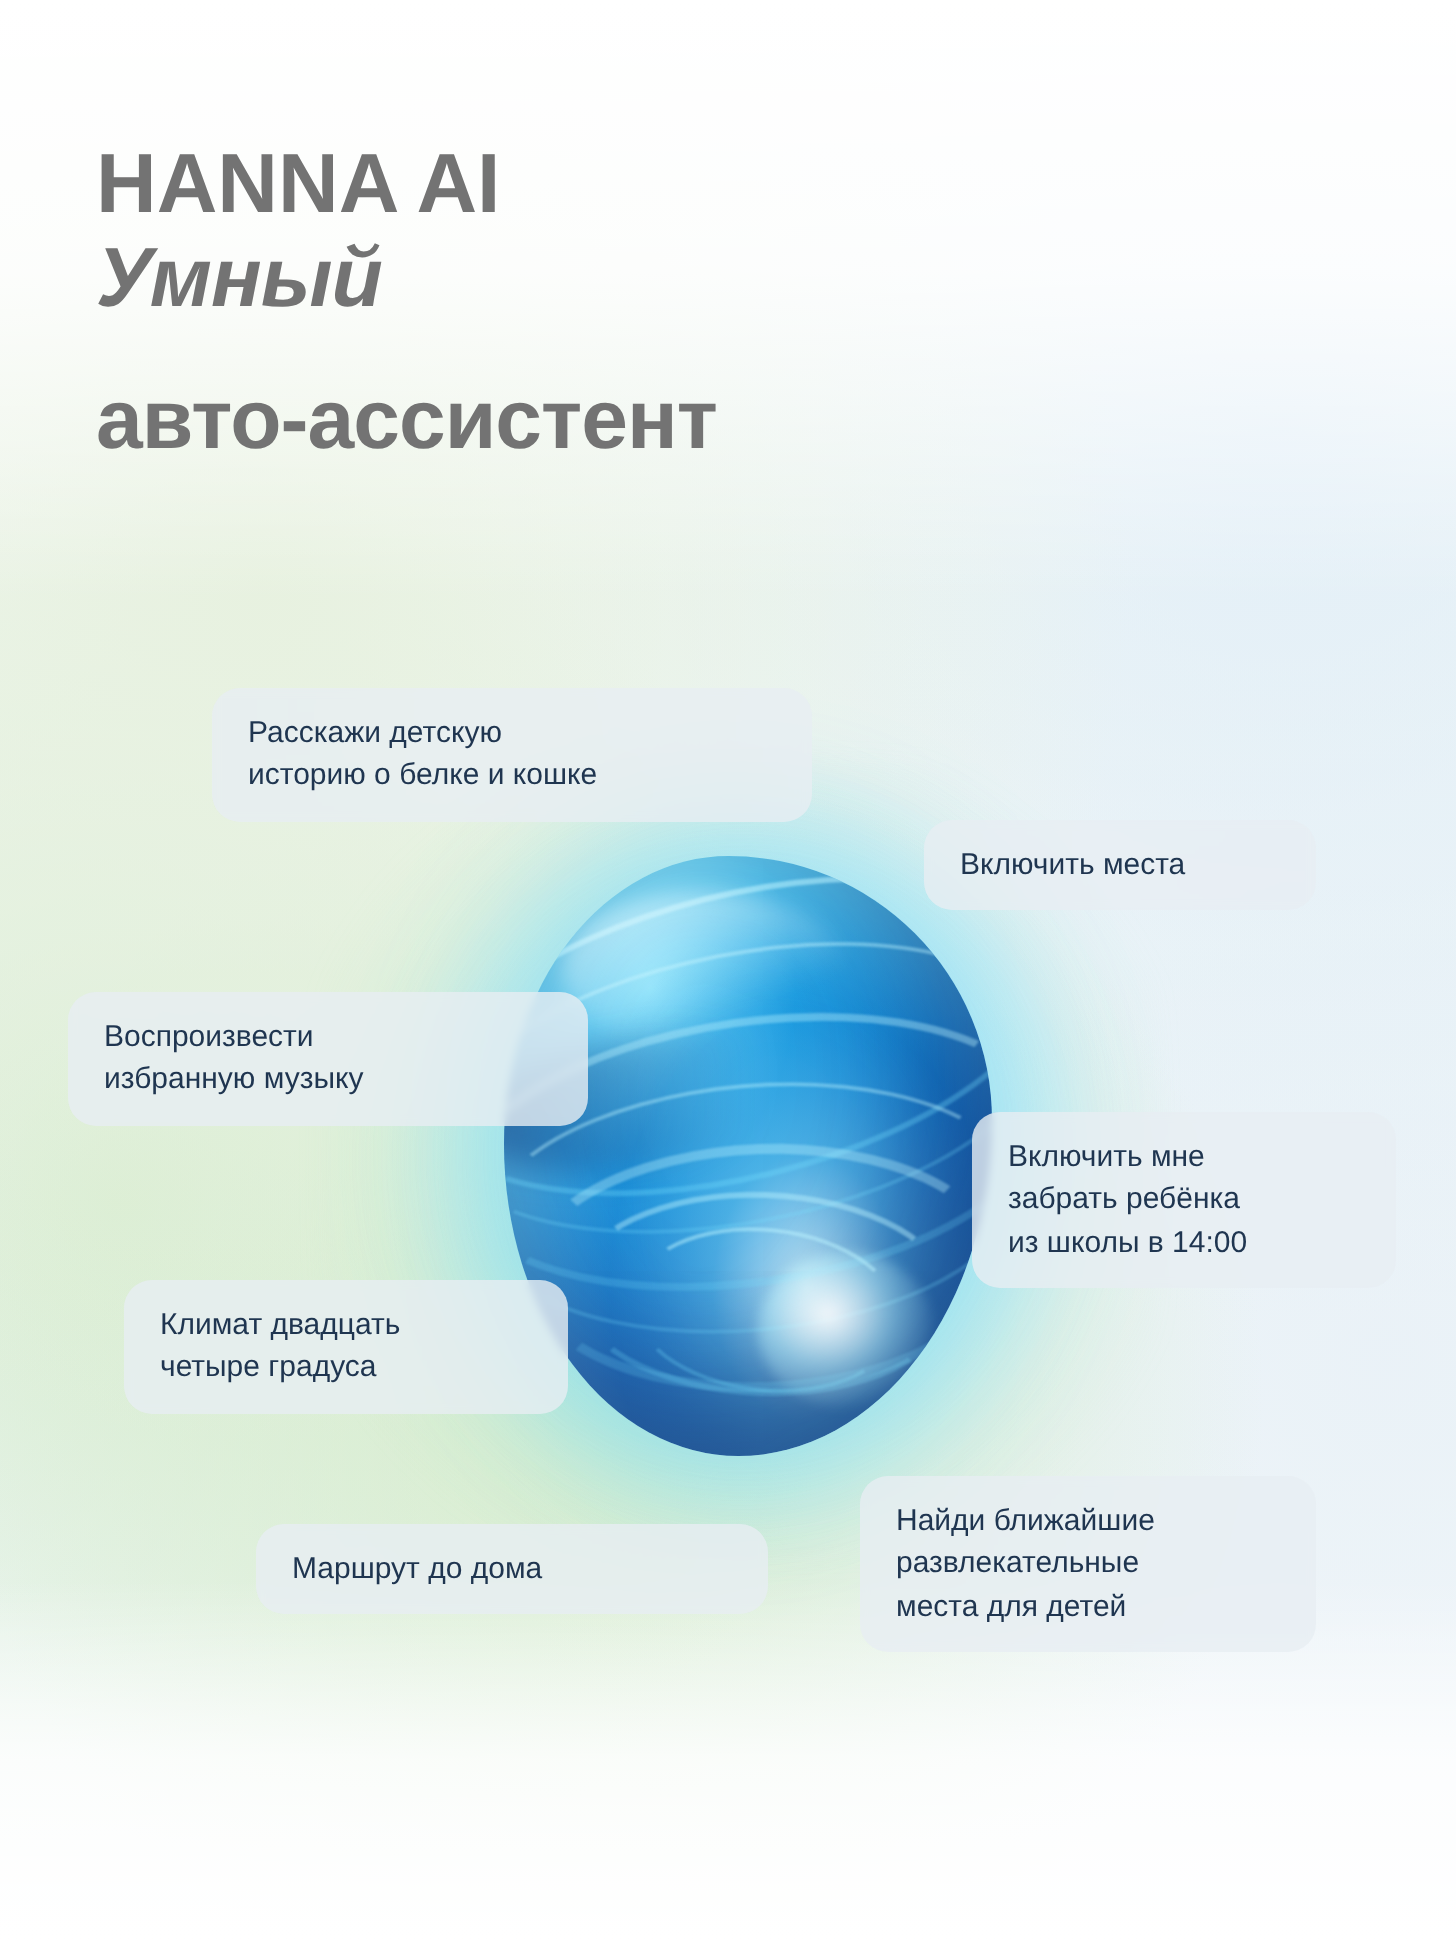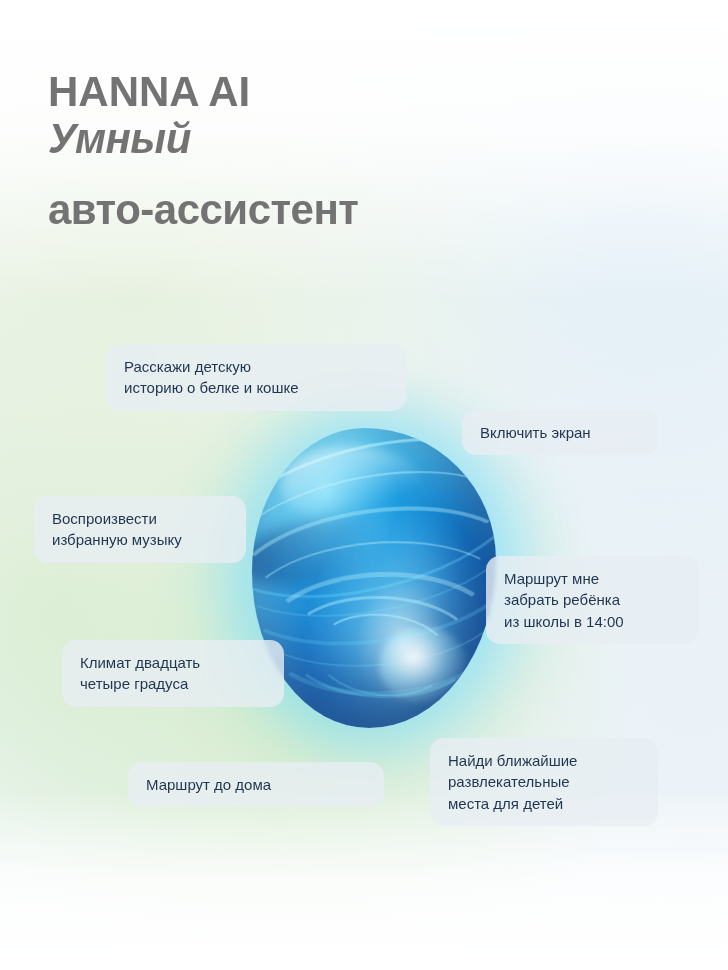--- a/index.html
+++ b/index.html
@@ -158,21 +158,21 @@
     font-size: 15px;
     line-height: 1.42;
     padding: 12px 18px;
     backdrop-filter: blur(2px);
     box-sizing: border-box;
   }
   .bubble div { white-space: nowrap; }
 
   #b-story   { left: 106px; top: 344px; width: 300px; }
   #b-screen  { left: 462px; top: 410px; width: 196px; }
-  #b-music   { left: 34px;  top: 496px; width: 212px; }
+  #b-music   { left: 34px;  top: 496px; width: 260px; }
   #b-remind  { left: 486px; top: 556px; width: 212px; }
   #b-climate { left: 62px;  top: 640px; width: 222px; }
   #b-route   { left: 128px; top: 762px; width: 256px; }
   #b-places  { left: 430px; top: 738px; width: 228px; }
 </style>
 </head>
 <body>
 
 <div class="poster">
 
@@ -202,30 +202,30 @@
       <div class="orb-gloss"></div>
     </div>
   </div>
 
   <div class="bubble" id="b-story">
     <div>Расскажи детскую</div>
     <div>историю о белке и кошке</div>
   </div>
 
   <div class="bubble" id="b-screen">
-    <div>Включить экран</div>
+    <div>Включить места</div>
   </div>
 
   <div class="bubble" id="b-music">
     <div>Воспроизвести</div>
     <div>избранную музыку</div>
   </div>
 
   <div class="bubble" id="b-remind">
-    <div>Маршрут мне</div>
+    <div>Включить мне</div>
     <div>забрать ребёнка</div>
     <div>из школы в 14:00</div>
   </div>
 
   <div class="bubble" id="b-climate">
     <div>Климат двадцать</div>
     <div>четыре градуса</div>
   </div>
 
   <div class="bubble" id="b-route">

